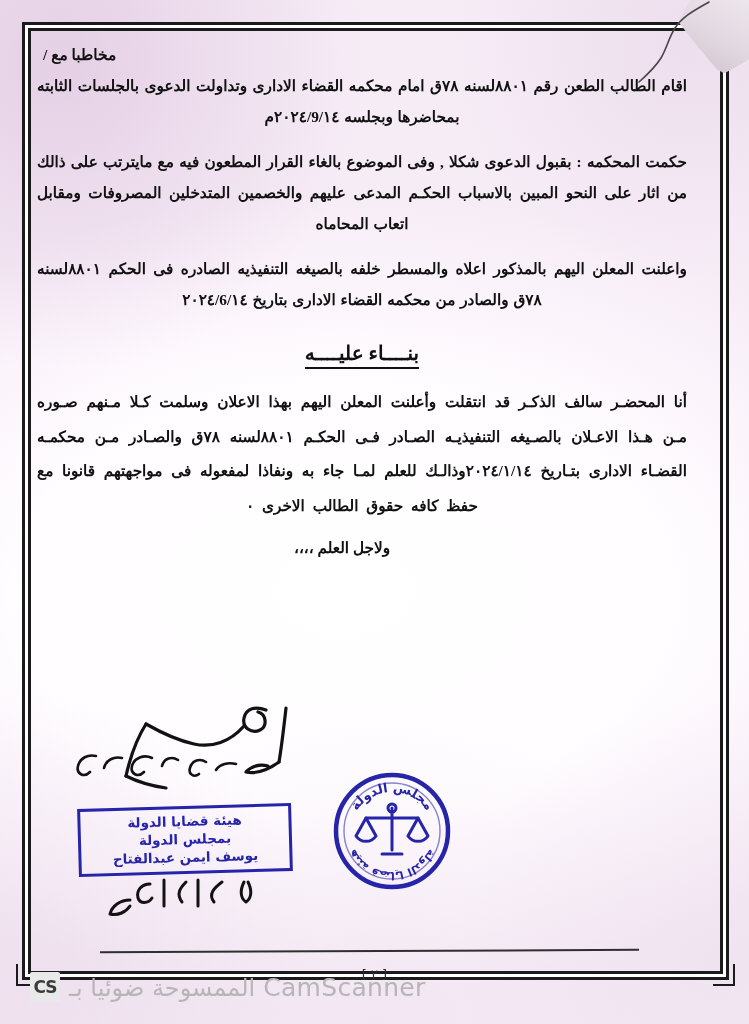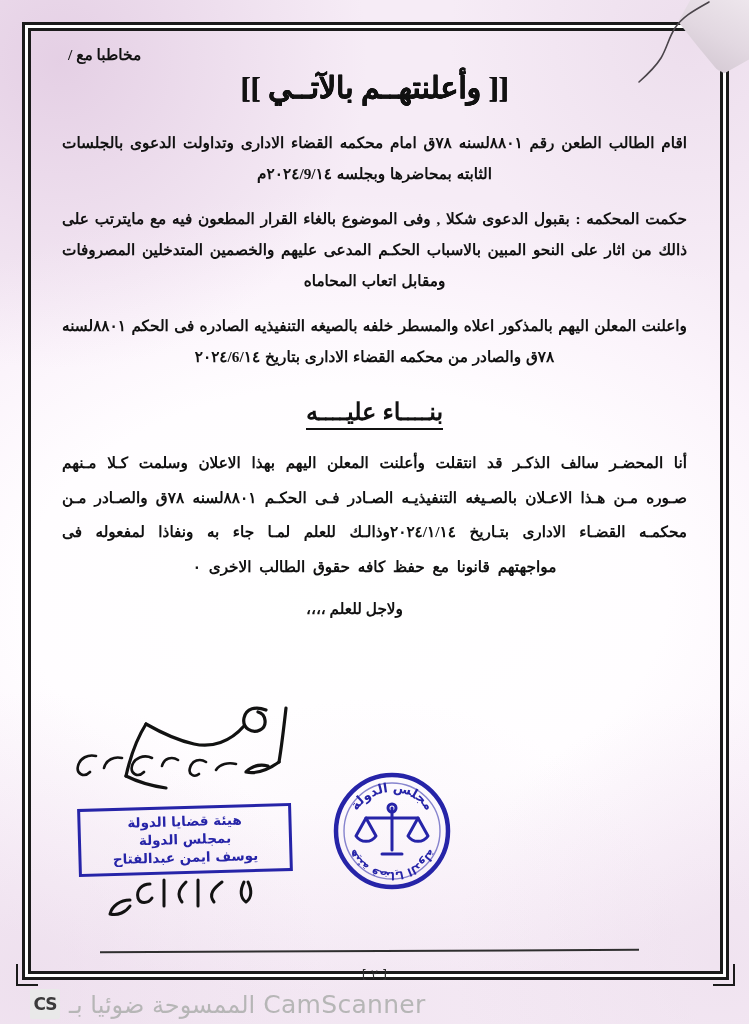--- a/index.html
+++ b/index.html
@@ -73,21 +73,21 @@
     right: 34px;
     width: 92px;
     height: 84px;
     pointer-events: none;
   }
 
   
   #doc-body {
     position: absolute;
     inset: 0;
-    padding: 46px 54px 0 54px;
+    padding: 46px 54px 0 29px;
     box-sizing: border-box;
     color: #111111;
   }
 
   .addressed-to {
     text-align: left;
     font-size: 15.5px;
     font-weight: 700;
     letter-spacing: .2px;
     margin: 0 0 6px 0;
@@ -114,21 +114,21 @@
     font-weight: 600;
     word-spacing: 1px;
   }
   .para.justified {
     text-align: justify;
     text-align-last: center;
   }
 
   #basis-heading {
     text-align: center;
-    font-size: 24px;
+    font-size: 20px;
     font-weight: 700;
     margin: 26px 0 20px 0;
     letter-spacing: 0;
   }
   #basis-heading span.underlined {
     border-bottom: 2.2px solid #111;
     padding-bottom: 3px;
   }
 
   .para.spaced {
@@ -212,21 +212,21 @@
     left: 0;
     right: 0;
     text-align: center;
     font-size: 13px;
     color: #2b2b2b;
     font-family: "DejaVu Sans", sans-serif;
   }
   #watermark {
     position: absolute;
     left: 30px;
-    bottom: 5px;
+    bottom: 22px;
     display: flex;
     align-items: center;
     gap: 9px;
     direction: ltr;
   }
   #cs-badge {
     width: 30px;
     height: 30px;
     background: #e9e9e9;
     color: #3b3b3b;
@@ -261,35 +261,34 @@
 
   <div id="torn-corner"></div>
   <svg id="torn-edge" viewBox="0 0 92 84">
     <path d="M86 2 C72 10, 60 16, 52 28 C46 37, 44 48, 38 58 C33 66, 25 74, 16 82" fill="none" stroke="#4a444a" stroke-width="1.6" stroke-linecap="round"></path>
   </svg>
 
   <div id="doc-body">
 
     <p class="addressed-to">مخاطبا مع /</p>
 
-    <h1 id="headline">[[ وأعلنتهــم بالآتــي ]]</h1>
 
     <p class="para justified">اقام الطالب الطعن رقم ٨٨٠١لسنه ٧٨ق امام محكمه القضاء الادارى وتداولت الدعوى بالجلسات الثابته بمحاضرها وبجلسه ٢٠٢٤/9/١٤م</p>
 
     <p class="para justified">حكمت المحكمه : بقبول الدعوى شكلا , وفى الموضوع بالغاء القرار المطعون فيه مع مايترتب على ذالك من اثار على النحو المبين بالاسباب الحكـم المدعى عليهم والخصمين المتدخلين المصروفات ومقابل اتعاب المحاماه</p>
 
     <p class="para justified">واعلنت المعلن اليهم بالمذكور اعلاه والمسطر خلفه بالصيغه التنفيذيه الصادره فى الحكم ٨٨٠١لسنه ٧٨ق والصادر من محكمه القضاء الادارى بتاريخ ٢٠٢٤/6/١٤</p>
 
     <h2 id="basis-heading">
       <span class="underlined">بنــــاء عليــــه</span>
     </h2>
 
     <p class="para justified spaced">أنا المحضـر سالف الذكـر قد انتقلت وأعلنت المعلن اليهم بهذا الاعلان وسلمت كـلا مـنهم صـوره مـن هـذا الاعـلان بالصـيغه التنفيذيـه الصـادر فـى الحكـم ٨٨٠١لسنه ٧٨ق والصـادر مـن محكمـه القضـاء الادارى بتـاريخ ٢٠٢٤/١/١٤وذالـك للعلم لمـا جاء به ونفاذا لمفعوله فى مواجهتهم قانونا مع حفظ كافه حقوق الطالب الاخرى ٠</p>
 
-    <p id="closing-line">ولاجل للعلم ،،،،</p>
+    <p id="closing-line">ولاجل العلم ،،،،</p>
   </div>
 
   <div id="sign-zone">
 
     <svg id="signature-ink" viewBox="0 0 260 120">
       <g fill="none" stroke="#121212" stroke-width="3.2" stroke-linecap="round" stroke-linejoin="round">
         <path d="M226 8 C224 26, 222 44, 219 62"></path>
         <path d="M206 10 C196 6, 186 8, 184 18 C182 28, 192 34, 200 30 C208 26, 206 14, 198 12"></path>
         <path d="M184 26 C170 42, 152 48, 134 44 C116 40, 100 32, 86 24"></path>
         <path d="M86 24 C76 40, 70 58, 66 76"></path>

